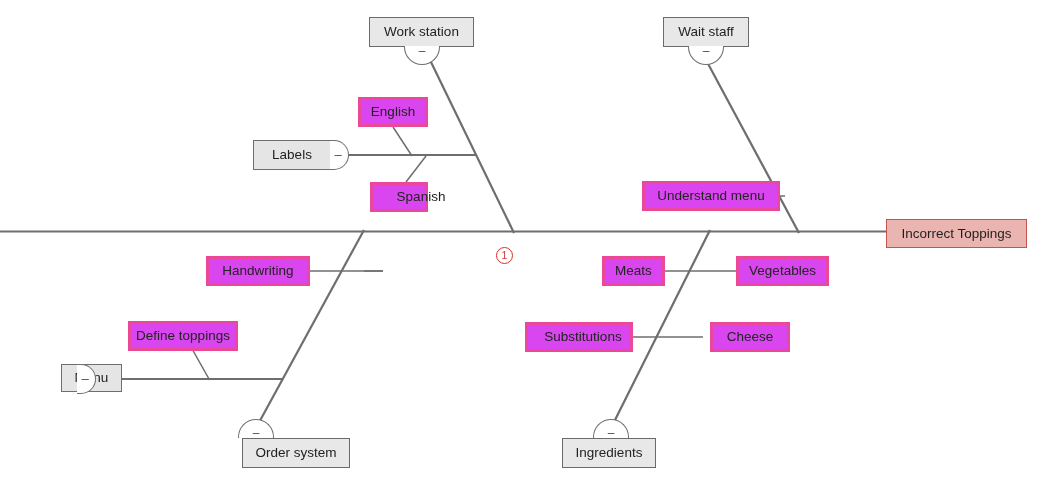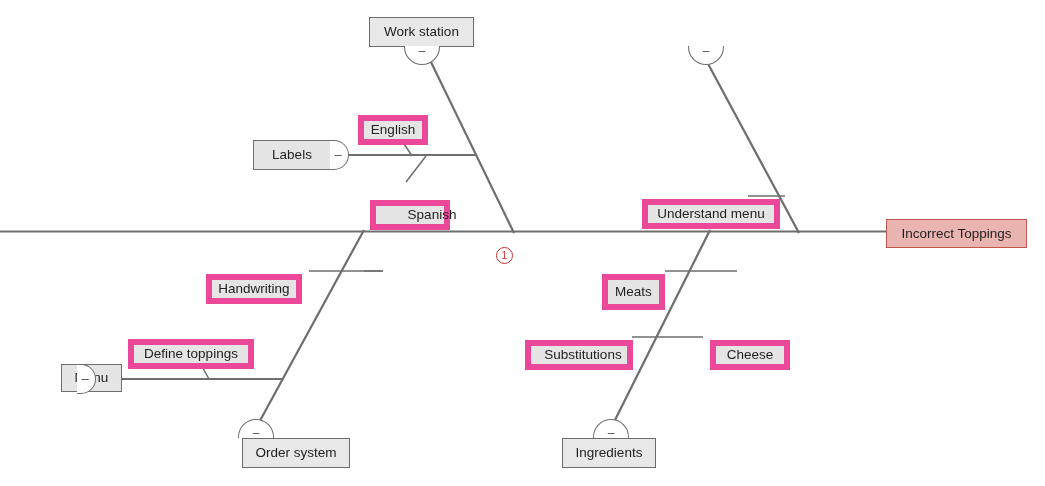--- a/index.html
+++ b/index.html
@@ -35,23 +35,22 @@
     align-items: center;
     justify-content: center;
     font-size: 13.5px;
     line-height: 1;
     color: #222222;
     white-space: nowrap;
     background: #ffffff;
     border: 1px solid #6e6e6e;
   }
   .node.cause {
-    background: #e5e5e5;
-    border: 6px solid #ec4899;
-    margin-top: 18px;
+    background: #d946ef;
+    border: 3px solid #ec4899;
   }
   .node.category {
     background: #e8e8e8;
     border: 1px solid #6b6b6b;
   }
   .node.effect {
     background: #eab4b0;
     border: 1px solid #c2564f;
     color: #1f1f1f;
   }
@@ -199,20 +198,23 @@
     <span>Work station</span>
   </div>
 
   <div class="node effect" style="left:886px; top:219px; width:141px; height:29px;">
     <span>Incorrect Toppings</span>
   </div>
   <div class="handle-down" style="left:404px; top:46px;">
     <span class="glyph">–</span>
   </div>
 
+  <div class="node category" style="left:663px; top:17px; width:86px; height:30px;">
+    <span>Wait staff</span>
+  </div>
   <div class="handle-down" style="left:688px; top:46px;">
     <span class="glyph">–</span>
   </div>
 
   <div class="node category" style="left:202px; top:438px; width:108px; height:30px;margin-left:40px;">
     <span>Order system</span>
   </div>
   <div class="handle-up" style="left:238px; top:419px;">
     <span class="glyph">–</span>
   </div>
@@ -235,44 +237,47 @@
     <span>Menu</span>
   </div>
   <div class="handle-right" style="left:77px; top:364px;">
     <span class="glyph">–</span>
   </div>
 
   <div class="node cause" style="left:358px; top:97px; width:70px; height:30px;">
     <span>English</span>
   </div>
 
-  <div class="node cause" style="left:370px; top:182px; width:80px; height:30px;padding-left:44px;">
+  <div class="node cause" style="left:370px; top:182px; width:58px; height:30px;padding-left:44px;">
     <span>Spanish</span>
   </div>
 
   <div class="node cause" style="left:642px; top:181px; width:138px; height:30px;">
     <span>Understand menu</span>
   </div>
 
-  <div class="node cause" style="left:206px; top:256px; width:96px; height:30px;justify-content:center;">
+  <div class="node cause" style="left:206px; top:256px; width:104px; height:30px;justify-content:center;">
     <span>Handwriting</span>
   </div>
 
   <div class="badge" style="left:496px; top:247px;">
     <span>1</span>
   </div>
 
-  <div class="node cause" style="left:128px; top:321px; width:126px; height:30px;">
+  <div class="node cause" style="left:128px; top:321px; width:110px; height:30px;">
     <span>Define toppings</span>
   </div>
 
-  <div class="node cause" style="left:602px; top:256px; width:63px; height:36px;">
+  <div class="node cause" style="left:602px; top:256px; width:63px; height:30px;">
     <span>Meats</span>
   </div>
 
+  <div class="node cause" style="left:736px; top:256px; width:93px; height:30px;">
+    <span>Vegetables</span>
+  </div>
 
   <div class="node cause" style="left:525px; top:322px; width:108px; height:30px;padding-left:8px;">
     <span>Substitutions</span>
   </div>
 
   <div class="node cause" style="left:710px; top:322px; width:80px; height:30px;">
     <span>Cheese</span>
   </div>
 
 </div>

